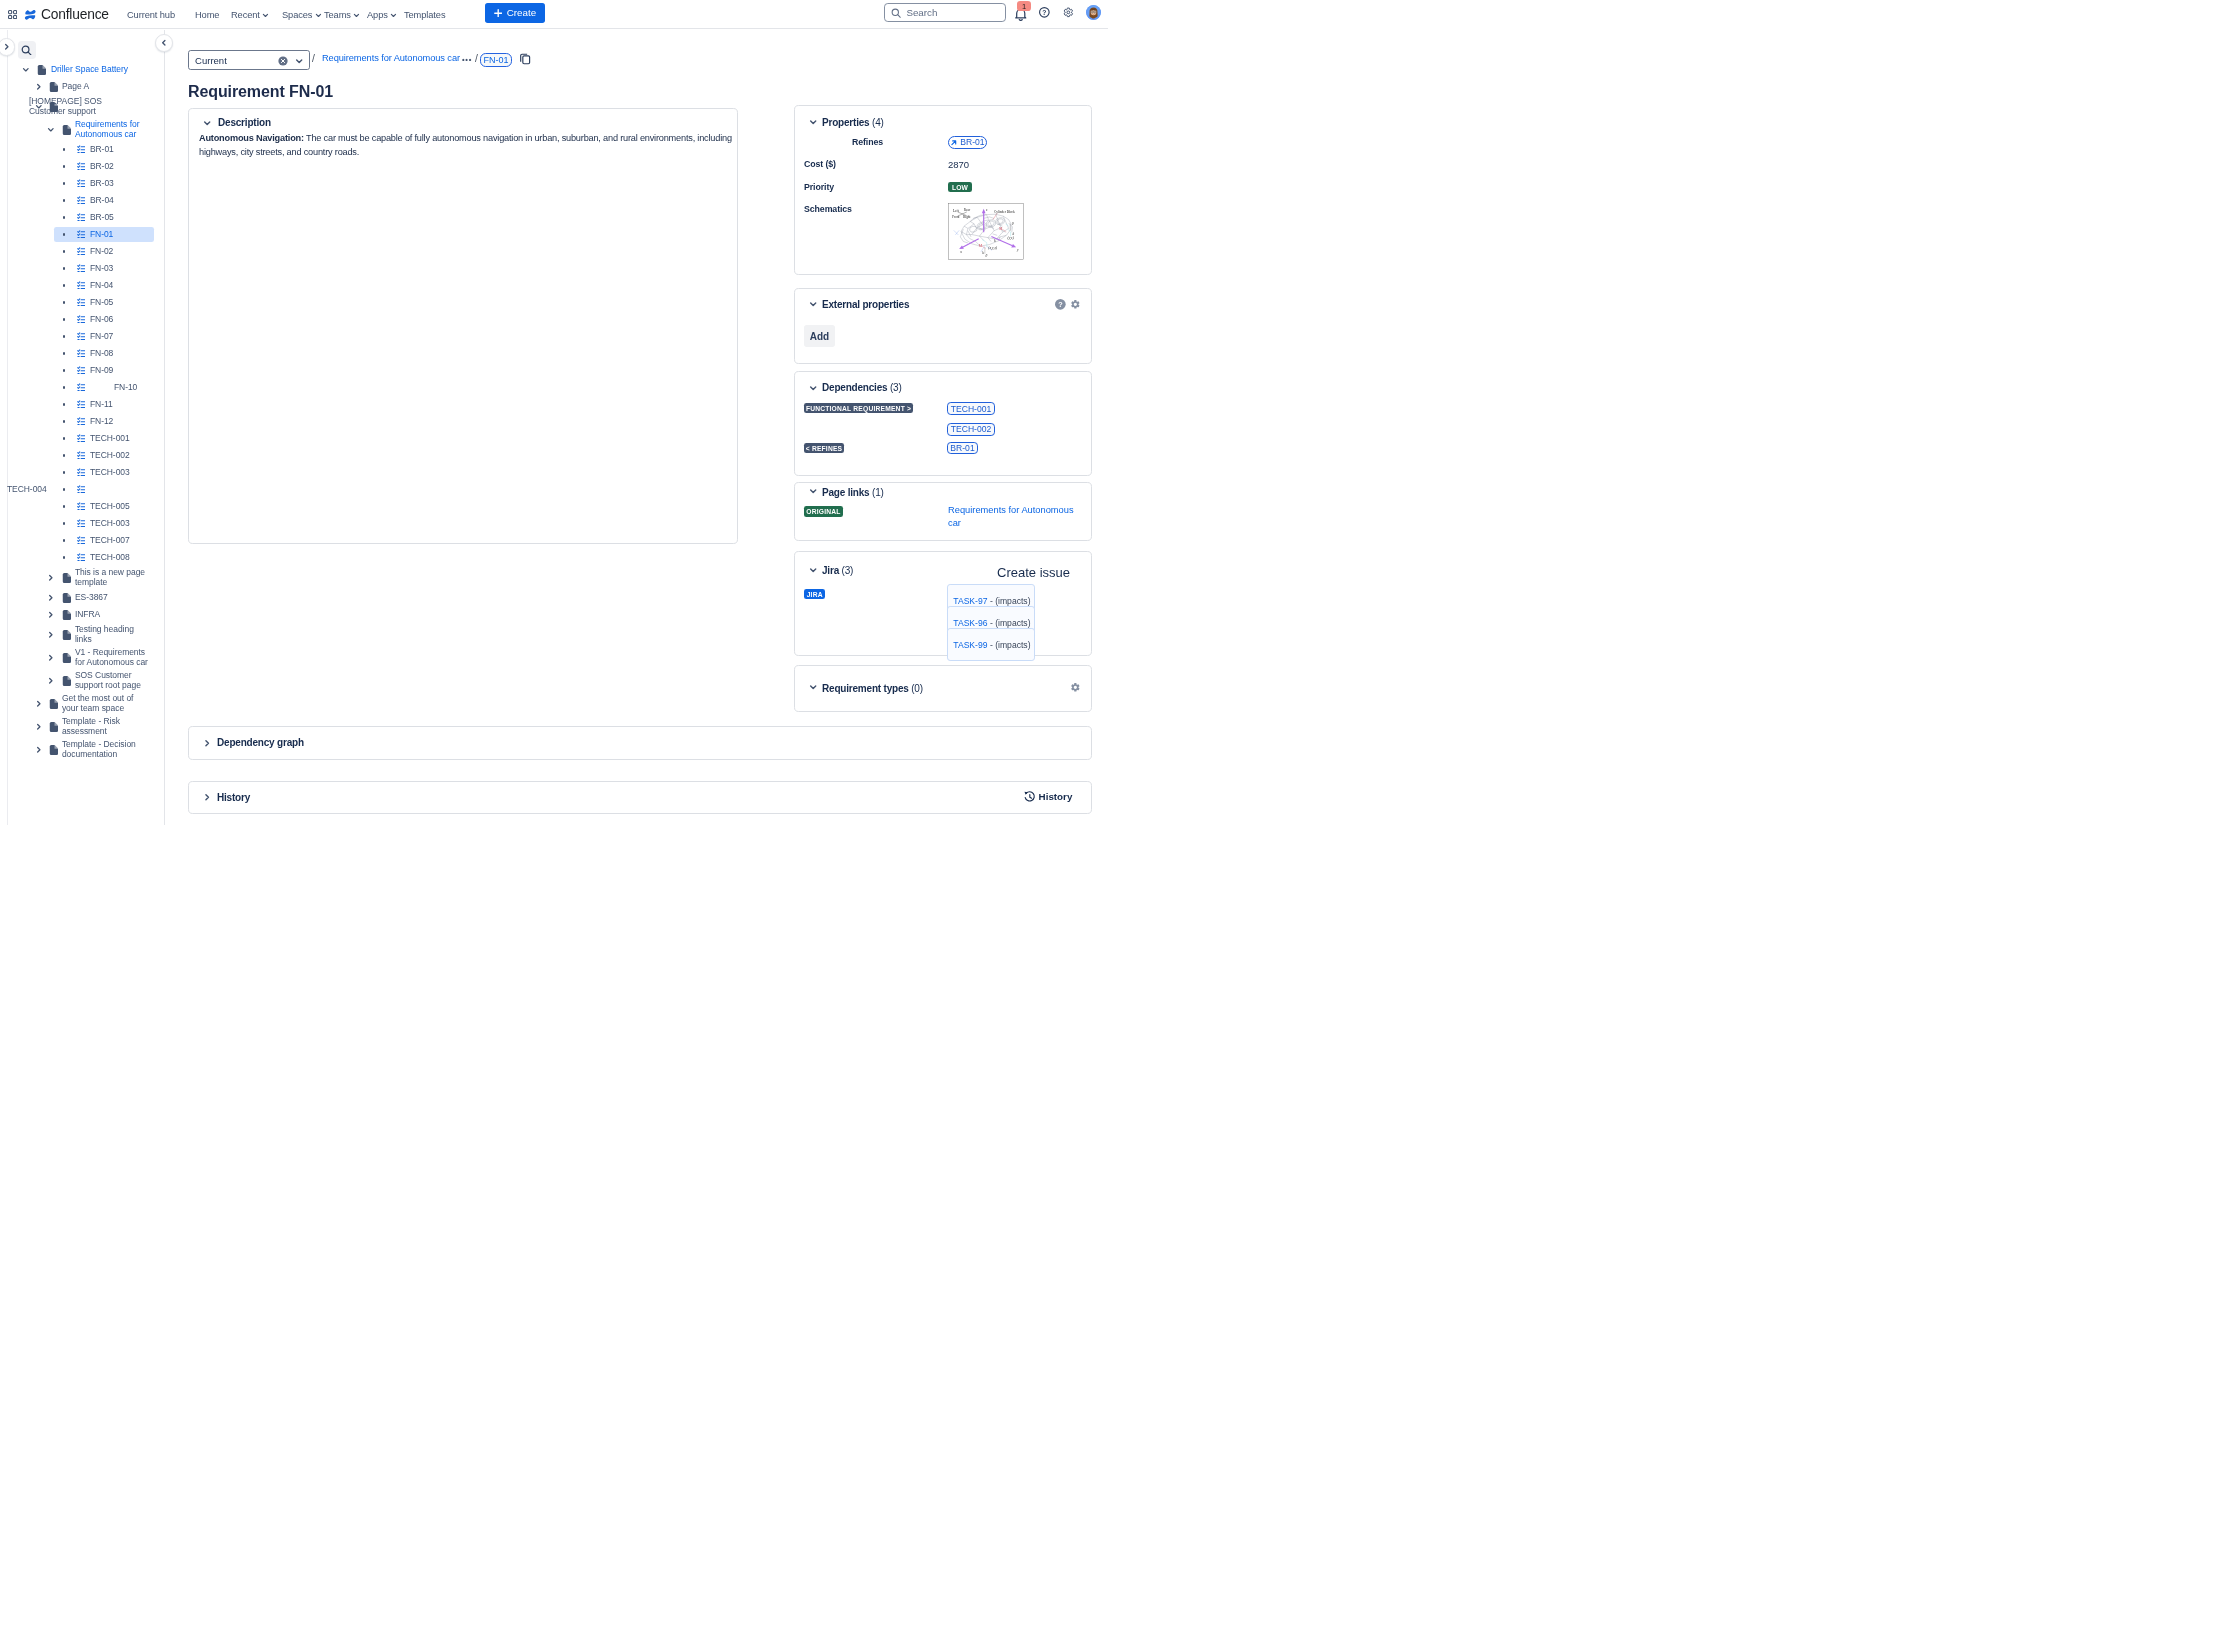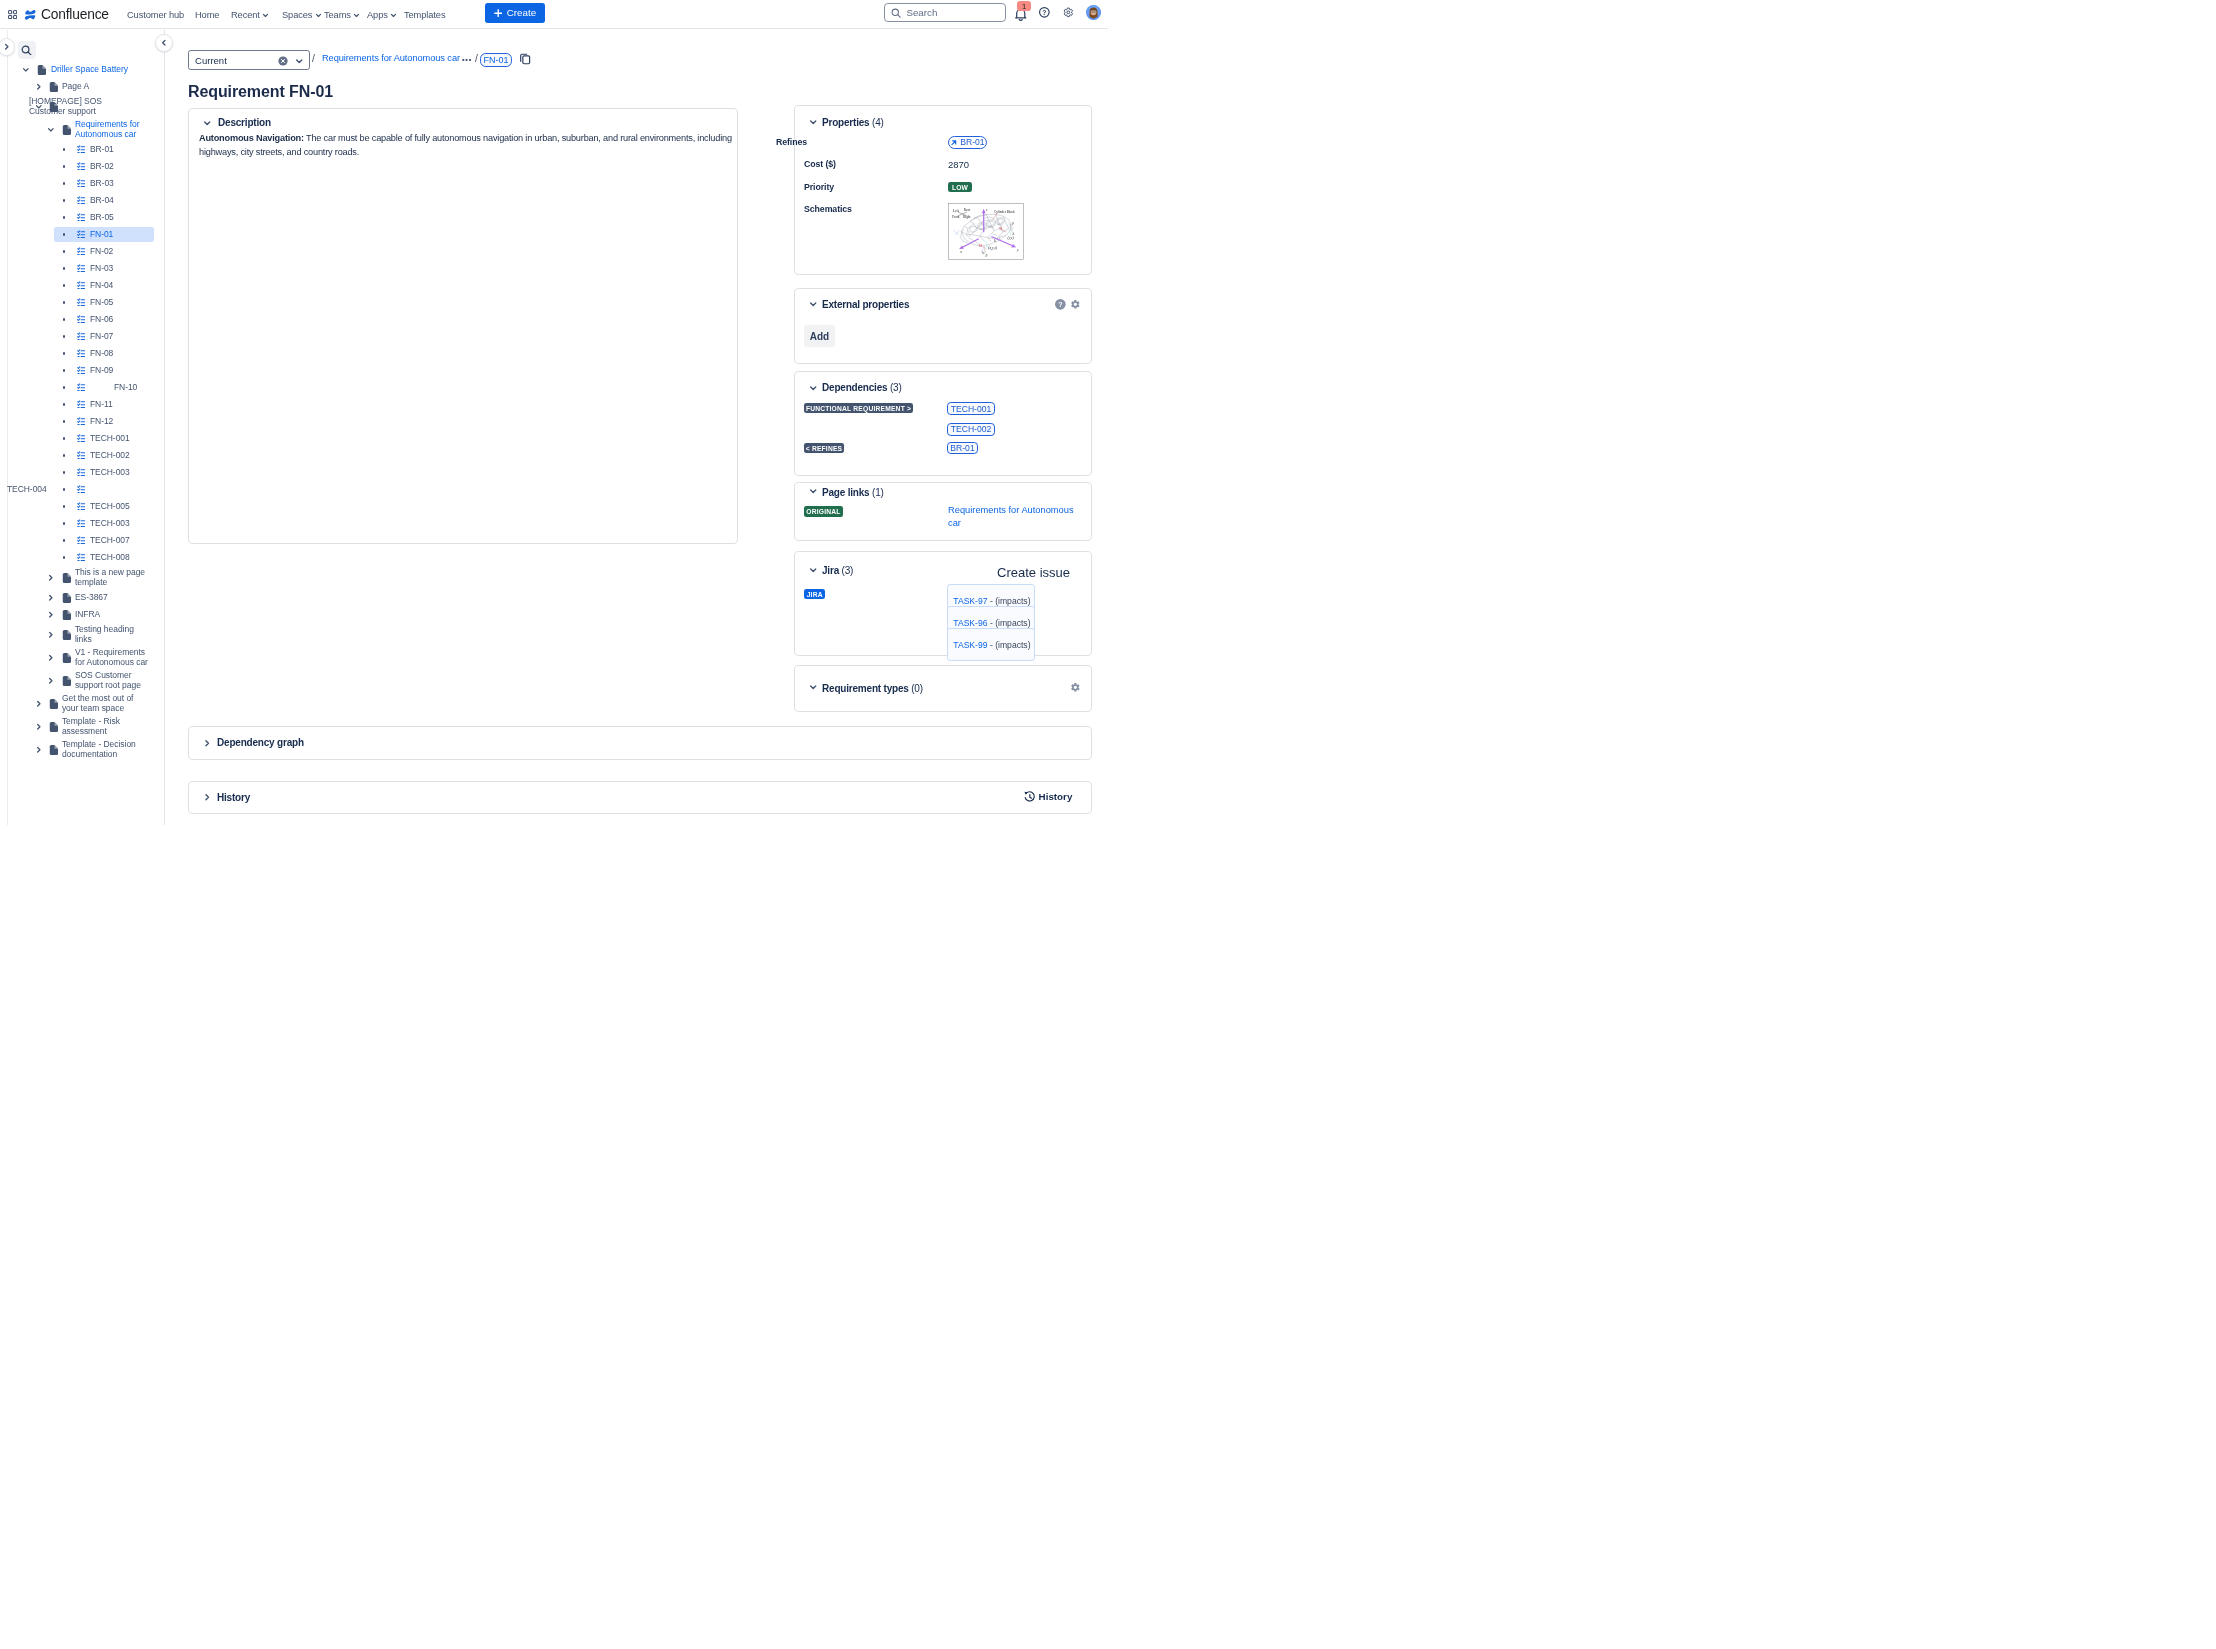--- a/index.html
+++ b/index.html
@@ -55,21 +55,21 @@
   </div>
   <div class="abs" style="left:24px;top:9.2px">
     <svg width="12.2" height="11.5" viewBox="0 0 16 15">
         <g fill="#1868DB">
           <path d="M1.8 6.9 C1.4 4.9 2.3 2.8 4.1 1.9 C4.8 1.5 5.5 1.7 5.9 2.3 C6.7 3.4 8.3 3.8 9.7 3.2 L12.1 1.5 C13.2 0.8 14.7 1.4 15.1 2.7 C15.5 4.0 14.9 5.2 13.7 5.7 C10.1 7.1 5.4 7.5 1.8 6.9 Z"></path>
           <path d="M1.8 6.9 C1.4 4.9 2.3 2.8 4.1 1.9 C4.8 1.5 5.5 1.7 5.9 2.3 C6.7 3.4 8.3 3.8 9.7 3.2 L12.1 1.5 C13.2 0.8 14.7 1.4 15.1 2.7 C15.5 4.0 14.9 5.2 13.7 5.7 C10.1 7.1 5.4 7.5 1.8 6.9 Z" transform="rotate(180 8.2 7.6)"></path>
         </g>
       </svg>
   </div>
   <div id="wordmark">Confluence</div>
-  <div class="nav" style="left:127px">Customer hub</div>
+  <div class="nav" style="left:127px">Current hub</div>
   <div class="nav" style="left:195px">Home</div>
   <div class="nav" style="left:231px">Recent<span class="cv">
         <svg width="6.9" height="6.9" viewBox="0 0 10 10">
           <path d="M2 3.5 L5 6.5 L8 3.5" stroke="#44546F" stroke-width="1.7" fill="none" stroke-linecap="round" stroke-linejoin="round"></path>
         </svg>
       </span></div>
   <div class="nav" style="left:282px">Spaces<span class="cv">
         <svg width="6.9" height="6.9" viewBox="0 0 10 10">
           <path d="M2 3.5 L5 6.5 L8 3.5" stroke="#44546F" stroke-width="1.7" fill="none" stroke-linecap="round" stroke-linejoin="round"></path>
         </svg>
@@ -776,21 +776,21 @@
     </div>
 <div class="abs" style="left:218px;top:117px;font-size:10px;font-weight:700;color:#172B4D;letter-spacing:-0.2px">Description</div>
 <div class="abs" style="left:199px;top:132px;width:540px;font-size:9.2px;line-height:13.8px;letter-spacing:-0.2px;color:#22324E"><b>Autonomous Navigation:</b> The car must be capable of fully autonomous navigation in urban, suburban, and rural environments, including highways, city streets, and country roads.</div>
 <div class="card" style="left:794px;top:105px;width:298px;height:170px"></div>
 <div class="abs" style="left:809px;top:118px">
       <svg width="8.4" height="8.4" viewBox="0 0 10 10">
         <path d="M2 3.5 L5 6.5 L8 3.5" stroke="#44546F" stroke-width="1.7" fill="none" stroke-linecap="round" stroke-linejoin="round"></path>
       </svg>
     </div>
 <div class="abs" style="left:822px;top:117px;font-size:10px;font-weight:700;color:#172B4D;letter-spacing:-0.2px">Properties <span style="font-weight:400">(4)</span></div>
-<div class="plabel" style="left:776px;top:137px">Refines</div>
+<div class="plabel" style="left:852px;top:137px">Refines</div>
 <div class="chip" style="left:948px;top:136px;width:39px;height:12.6px;border-radius:6.5px;gap:2.3px;background:#fff"><svg width="7.6" height="7.6" viewBox="0 0 10 10">
         <path d="M2.5 7.5 L7.5 2.5 M3.5 2.5 H7.5 V6.5" stroke="#0C66E4" stroke-width="1.5" fill="none" stroke-linecap="round" stroke-linejoin="round"></path>
       </svg>BR-01</div>
 <div class="plabel" style="left:804px;top:159px">Cost ($)</div>
 <div class="abs" style="left:948px;top:159px;font-size:9.5px;color:#172B4D">2870</div>
 <div class="plabel" style="left:804px;top:182px">Priority</div>
 <div class="tag green" style="left:948px;top:182px;width:24px;height:10.3px">LOW</div>
 <div class="plabel" style="left:804px;top:204px">Schematics</div>
 <div class="abs" style="left:948px;top:203px">
       <svg width="76" height="57" viewBox="0 0 99 74" style="background:#fff">

